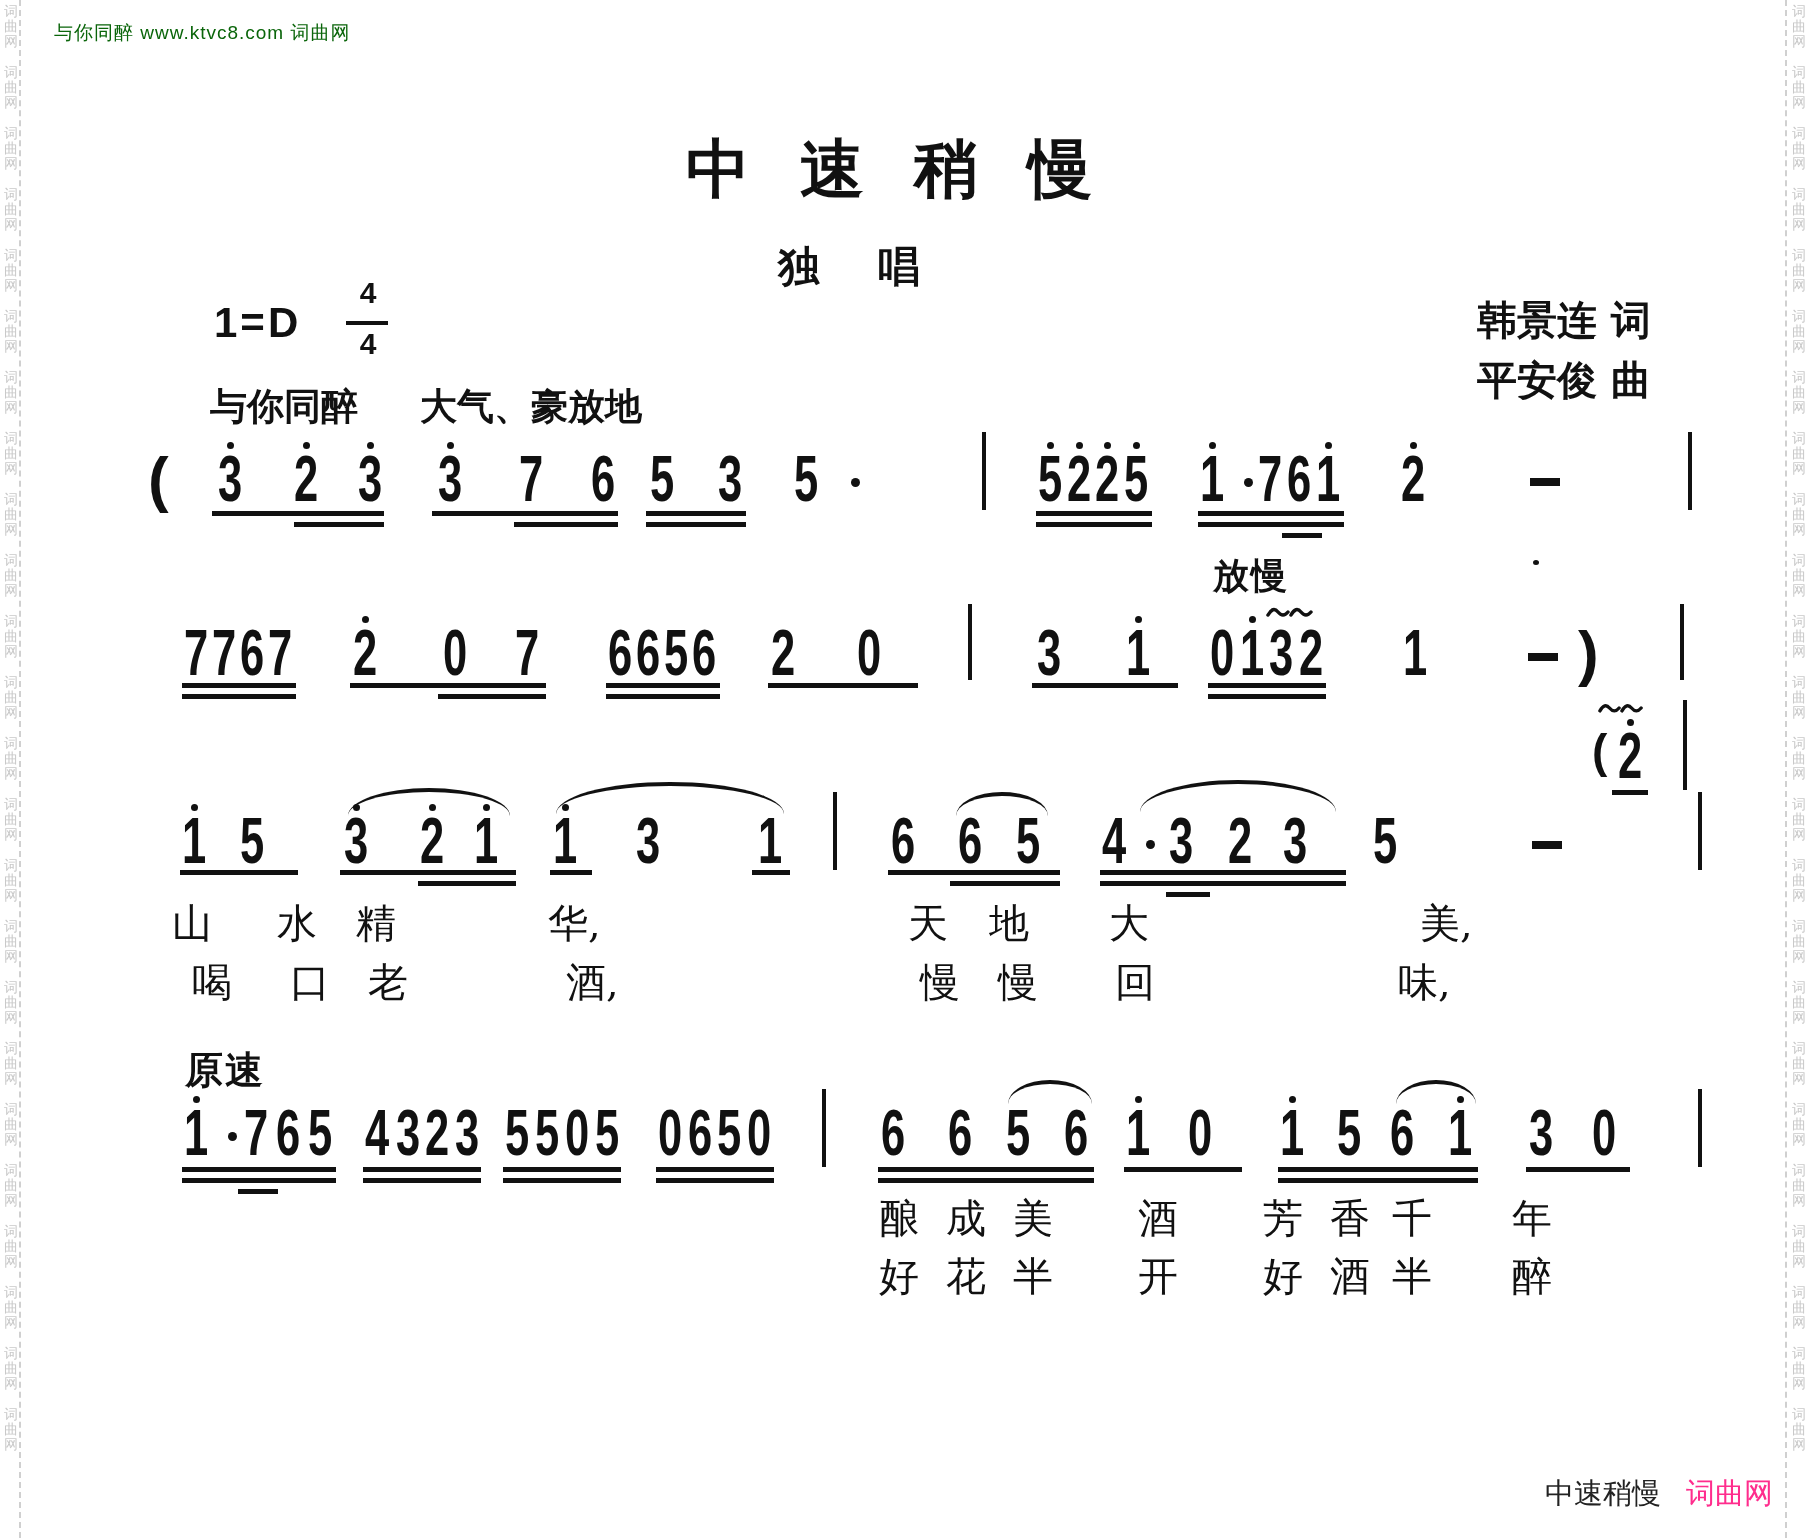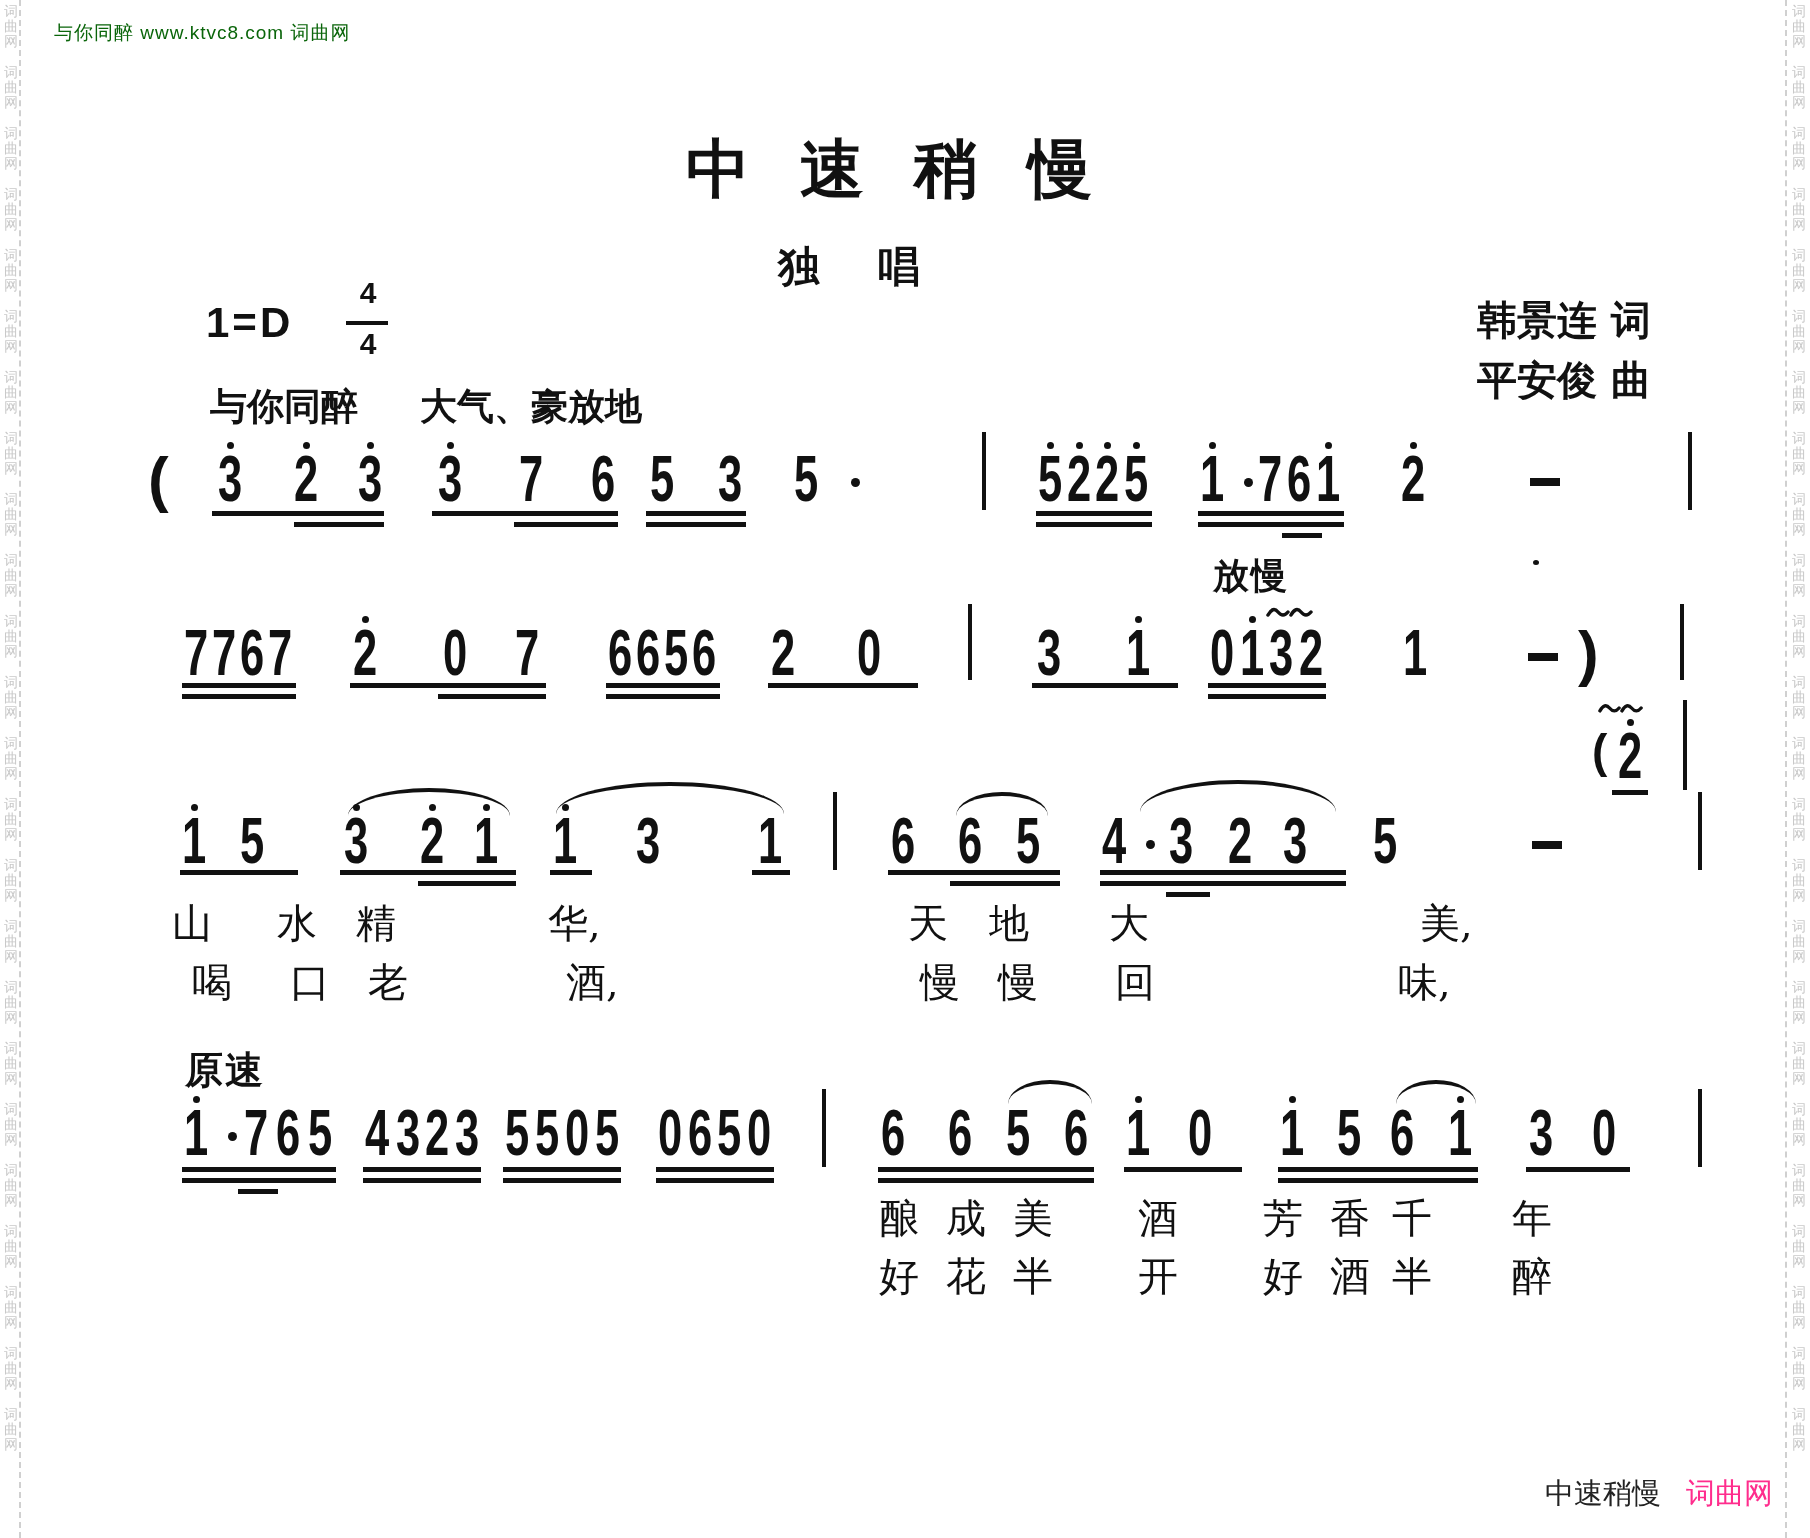--- a/index.html
+++ b/index.html
@@ -9,21 +9,21 @@
   .wm-col{position:absolute;top:4px;width:18px;display:flex;flex-direction:column;align-items:center;}
   .wm-grp{display:flex;flex-direction:column;align-items:center;margin-bottom:16px;}
   .wm-ch{font-size:14px;line-height:15px;color:#c9c9c9;}
   .wm-line{position:absolute;top:0;height:1538px;width:0;border-left:2px dashed #d0d0d0;}
   
   .src-note{position:absolute;left:54px;top:20px;font-size:19px;color:#0a650a;letter-spacing:1px;}
   .footer{position:absolute;top:1474px;font-size:29px;}
   
   .title{position:absolute;left:686px;top:134px;font:700 64px/1.1 "DejaVu Serif",serif;letter-spacing:50px;white-space:nowrap;}
   .subtitle{position:absolute;left:778px;top:246px;font:700 42px/1 "DejaVu Serif",serif;letter-spacing:58px;white-space:nowrap;}
-  .keysig{position:absolute;left:206px;top:302px;font:700 42px/1 "Liberation Sans",sans-serif;letter-spacing:3px;}
+  .keysig{position:absolute;left:214px;top:302px;font:700 42px/1 "Liberation Sans",sans-serif;letter-spacing:3px;}
   .meter{position:absolute;left:346px;width:44px;text-align:center;font:700 30px/1 "Liberation Sans",sans-serif;}
   .meter-bar{position:absolute;left:346px;top:321px;width:42px;height:4px;background:#111;}
   .tempo{position:absolute;top:388px;font:700 37px/1 "Liberation Sans",sans-serif;}
   .credit{position:absolute;left:1477px;font:700 40px/1 "DejaVu Serif",serif;white-space:nowrap;}
   
   .note{position:absolute;font:700 64px/50px "Liberation Sans",sans-serif;
         transform:translateX(-50%) scaleX(.68);transform-origin:center;white-space:nowrap;}
   .odot{position:absolute;width:7px;height:7px;border-radius:50%;background:#111;}
   .adot{position:absolute;width:9px;height:9px;border-radius:50%;background:#111;}
   .beam{position:absolute;height:5px;background:#111;}

